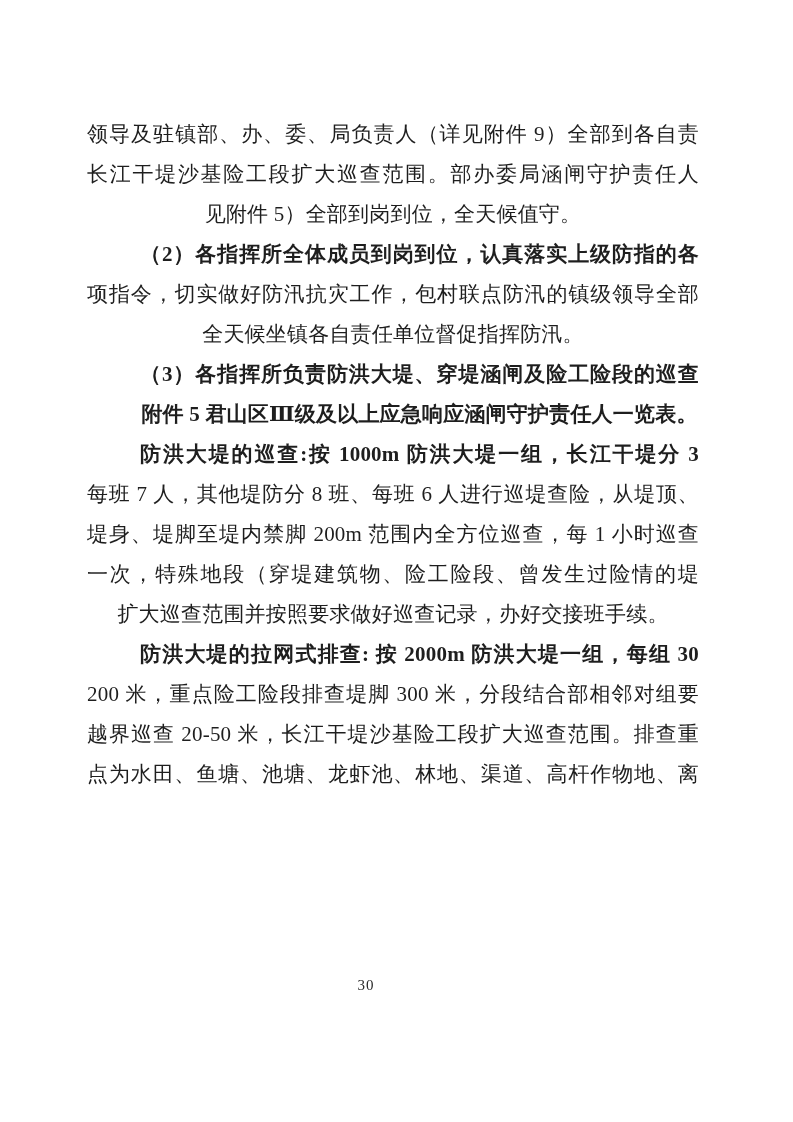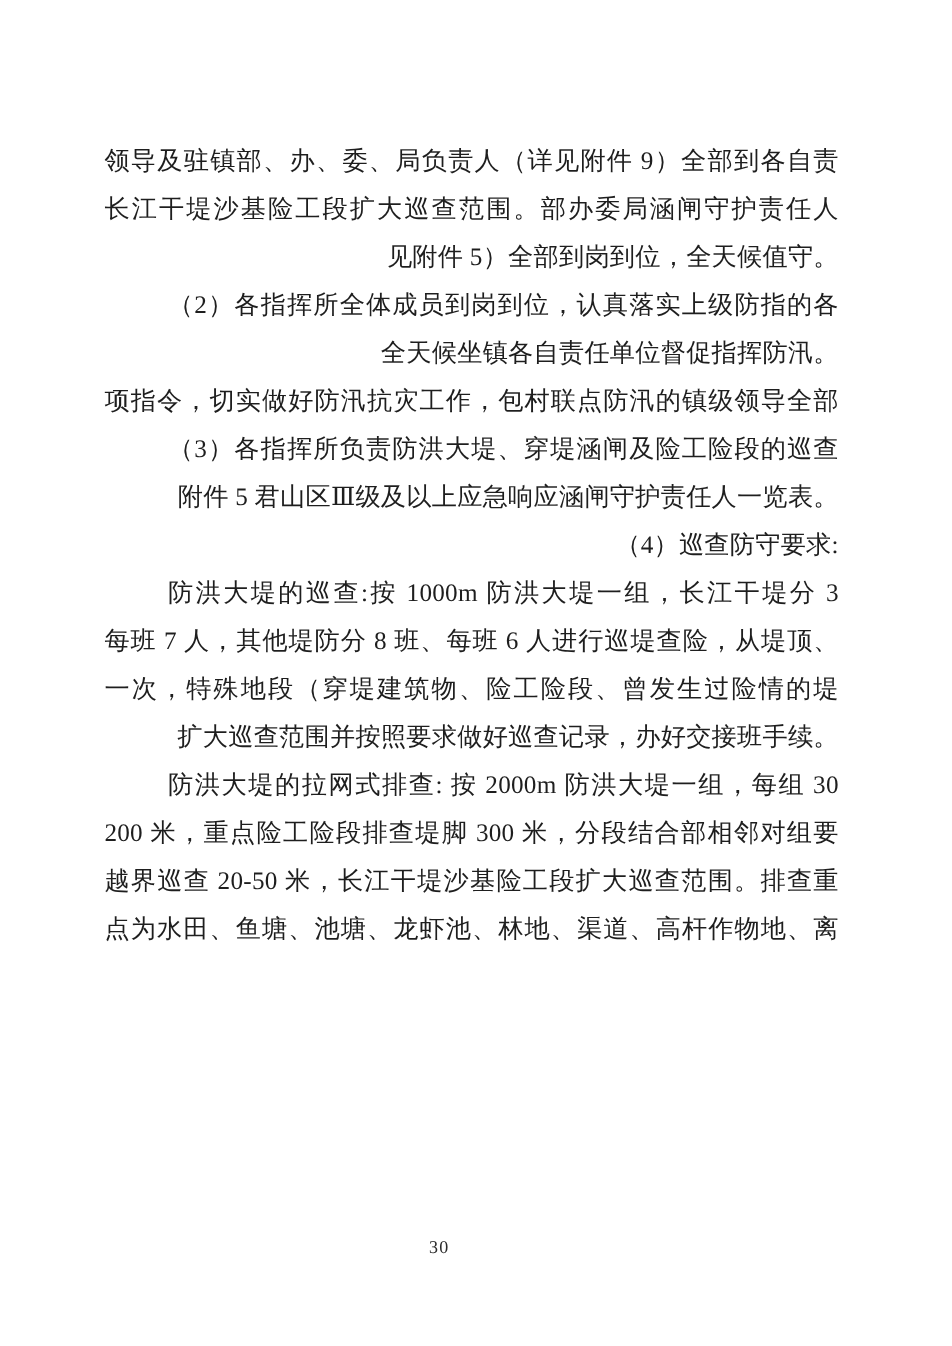--- a/index.html
+++ b/index.html
@@ -20,60 +20,61 @@
     position: absolute;
     left: 87px;
     top: 114px;
     width: 612px;
   }
   .line {
     font-size: 21px;
     line-height: 40px;
     height: 40px;
     overflow: hidden;
-    text-align: right;
+    text-align: center;
     letter-spacing: 0.2px;
     white-space: pre-wrap;
   }
   
   .line.j {
     text-align: justify;
     text-align-last: justify;
   }
   
   .line.ind {
     padding-left: 53px;
+    font-weight: bold;
   }
   .page-number {
     position: absolute;
     left: 0;
-    top: 1032px;
+    top: 977px;
     width: 732px;
     text-align: center;
     font-size: 15px;
     letter-spacing: 1px;
     color: #2a2a2a;
   }
 </style>
 </head>
 <body>
 
 <div class="page">
   <div class="text-block">
     <div class="line j">领导及驻镇部、办、委、局负责人（详见附件 9）全部到各自责</div>
     <div class="line j">长江干堤沙基险工段扩大巡查范围。部办委局涵闸守护责任人（详</div>
     <div class="line">见附件 5）全部到岗到位，全天候值守。</div>
     <div class="line ind j">（2）各指挥所全体成员到岗到位，认真落实上级防指的各</div>
+    <div class="line j">项指令，切实做好防汛抗灾工作，包村联点防汛的镇级领导全部</div>
     <div class="line">全天候坐镇各自责任单位督促指挥防汛。</div>
-    <div class="line j">项指令，切实做好防汛抗灾工作，包村联点防汛的镇级领导全部</div>
     <div class="line ind j">（3）各指挥所负责防洪大堤、穿堤涵闸及险工险段的巡查</div>
     <div class="line ind">附件 5 君山区Ⅲ级及以上应急响应涵闸守护责任人一览表。</div>
-    <div class="line ind">（4）巡查防守要求:</div>
     <div class="line ind j">防洪大堤的巡查:按 1000m 防洪大堤一组，长江干堤分 3 班、</div>
     <div class="line j">每班 7 人，其他堤防分 8 班、每班 6 人进行巡堤查险，从堤顶、</div>
+    <div class="line j">堤身、堤脚至堤内禁脚 200m 范围内全方位巡查，每 1 小时巡查</div>
     <div class="line j">一次，特殊地段（穿堤建筑物、险工险段、曾发生过险情的堤段）</div>
     <div class="line">扩大巡查范围并按照要求做好巡查记录，办好交接班手续。</div>
     <div class="line ind j">防洪大堤的拉网式排查: 按 2000m 防洪大堤一组，每组 30</div>
     <div class="line j">200 米，重点险工险段排查堤脚 300 米，分段结合部相邻对组要</div>
     <div class="line j">越界巡查 20-50 米，长江干堤沙基险工段扩大巡查范围。排查重</div>
     <div class="line j">点为水田、鱼塘、池塘、龙虾池、林地、渠道、高杆作物地、离</div>
   </div>
 
   <div class="page-number">30</div>
 </div>

